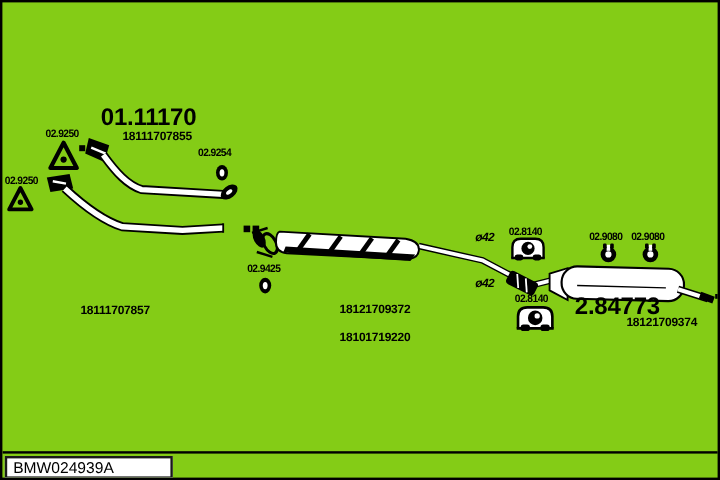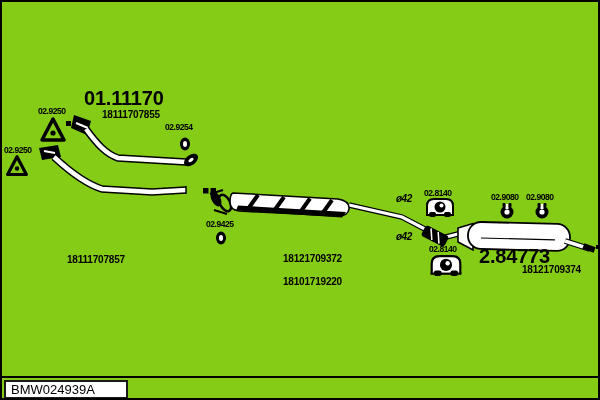--- a/index.html
+++ b/index.html
@@ -9,21 +9,21 @@
     font-family:"Liberation Sans", sans-serif;color:#000;
   }
   .layer{position:absolute;left:0;top:0;}
   .lbl{position:absolute;font-weight:bold;white-space:nowrap;line-height:1;z-index:3;}
   .big{font-size:20px;letter-spacing:-0.2px;}
   .sub{font-size:10px;letter-spacing:-0.2px;}
   .small{font-size:9px;letter-spacing:-0.5px;transform:scaleX(0.95);transform-origin:left top;}
   .dia{font-size:10px;font-style:italic;letter-spacing:-0.5px;text-align:center;}
   .footer-line{position:absolute;left:0;top:374px;width:600px;height:2px;background:#000;z-index:4;}
   .code-box{
-    position:absolute;left:2px;top:378px;width:124px;height:19px;box-sizing:border-box;
+    position:absolute;left:2px;top:378px;width:140px;height:19px;box-sizing:border-box;
     border:2px solid #1a1a1a;background:#fff;z-index:5;
     font-size:13px;font-weight:normal;line-height:15px;padding-left:5px;
   }
 </style>
 </head>
 <body>
 
 <div class="canvas">
 
   <svg class="layer" width="600" height="400" viewBox="0 0 600 400">

